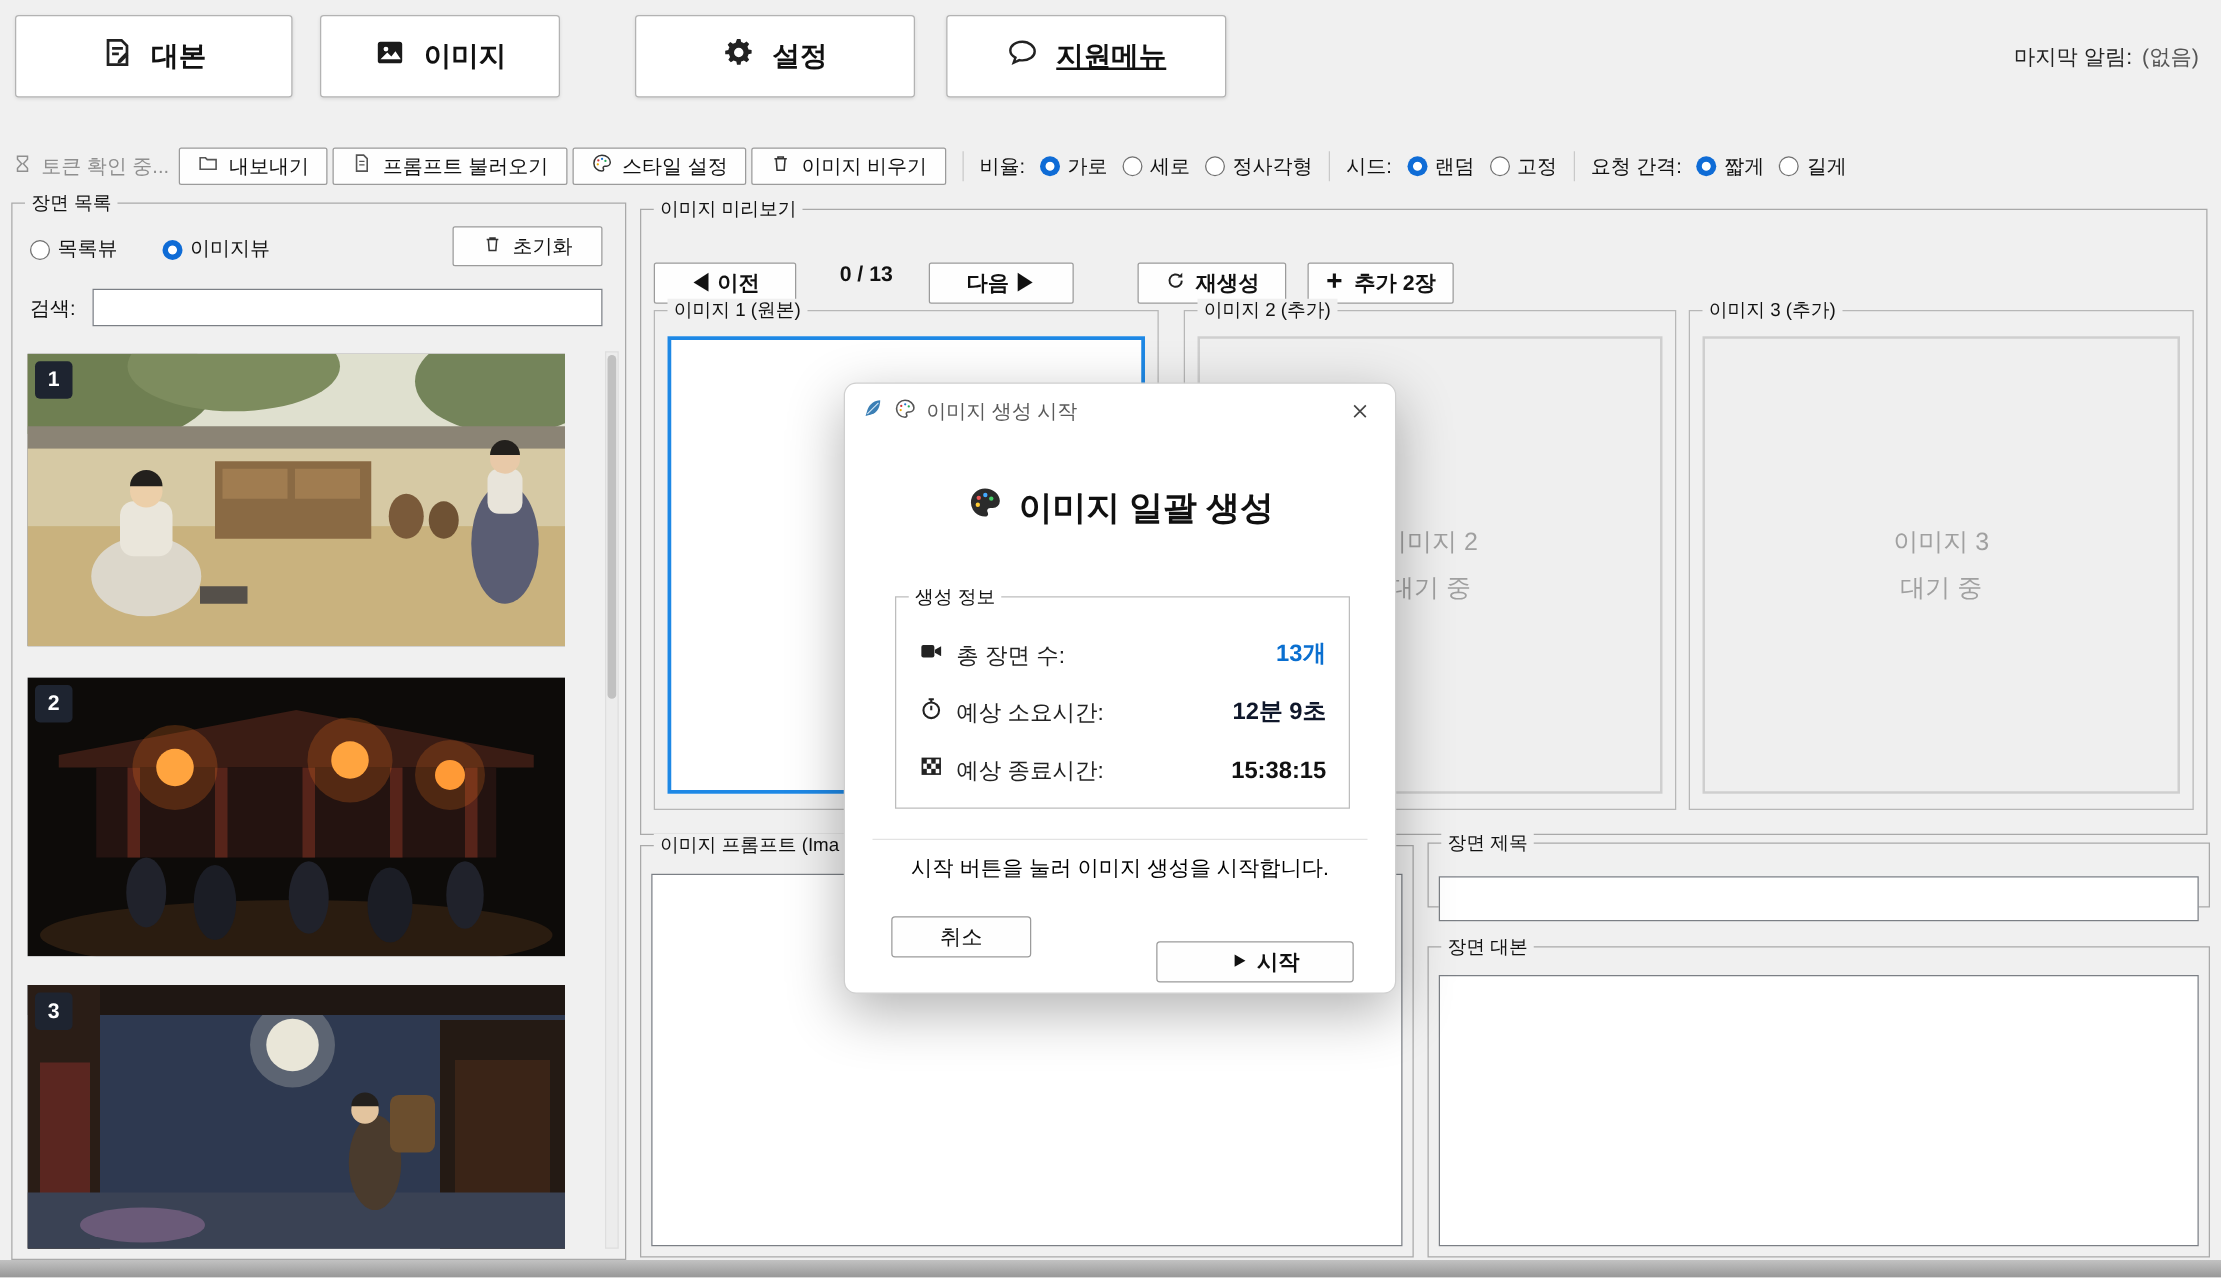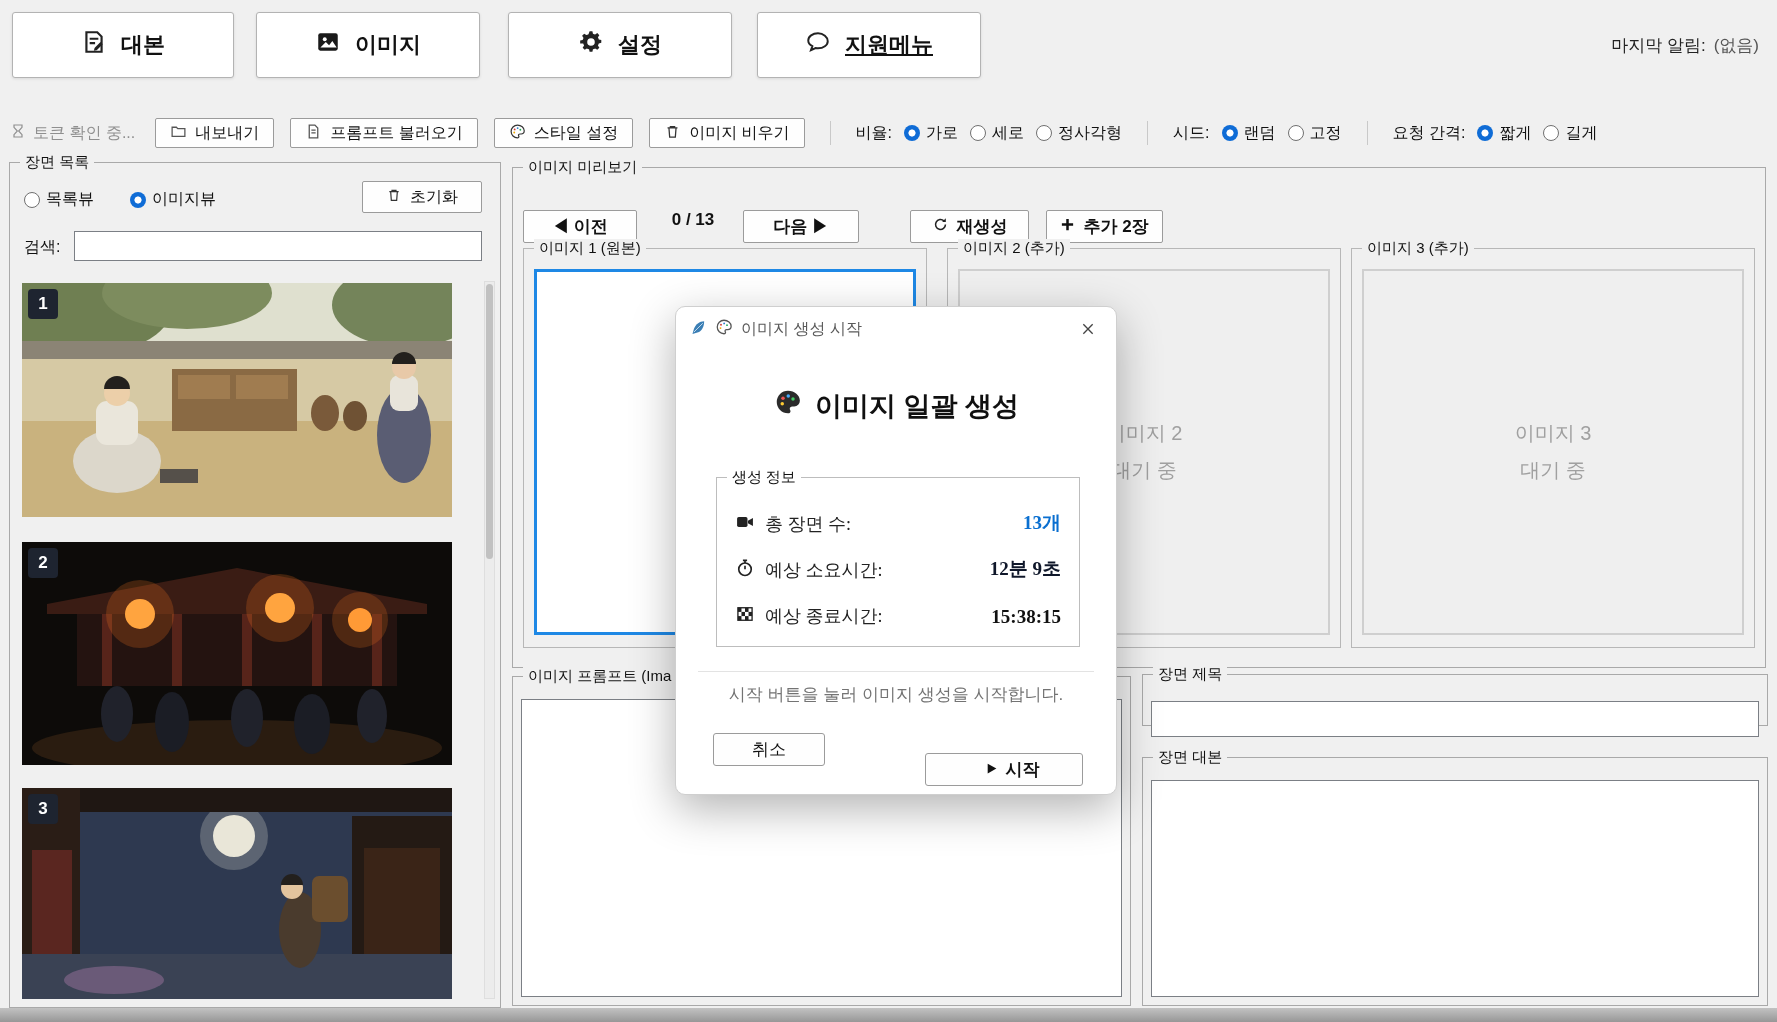--- a/index.html
+++ b/index.html
@@ -8,21 +8,21 @@
 
   
   .tab { position:absolute; top:12px; height:66px; background:#fff; border:1px solid #b3b3b3; border-radius:3px;
          display:flex; align-items:center; justify-content:center; gap:14px; font-size:22px; font-weight:bold;
          box-shadow:0 1px 3px rgba(0,0,0,.10); cursor:default; }
   .tab svg { width:26px; height:26px; }
   .lastalert { position:absolute; top:34px; right:18px; font-size:17px; color:#222; display:flex; gap:8px; }
   .lastalert .val { color:#555; }
 
   
-  .toolbar { position:absolute; left:10px; top:116px; height:34px; display:flex; align-items:center; gap:16px; white-space:nowrap; }
+  .toolbar { position:absolute; left:10px; top:116px; height:34px; display:flex; align-items:center; gap:4px; white-space:nowrap; }
   .tokstat { display:flex; gap:7px; align-items:center; color:#8f8f8f; font-size:16px; margin-right:4px; }
   .tokstat svg { width:16px; height:16px; }
   .tbtn { display:flex; align-items:center; gap:8px; background:#fefefe; border:1px solid #9b9b9b; border-radius:2px;
           padding:0 14px; font-size:16px; height:30px; }
   .tbtn svg { width:17px; height:17px; }
   .vsep { width:1px; height:24px; background:#c9c9c9; margin:0 9px; }
   .rgroup { display:flex; align-items:center; gap:12px; font-size:16px; }
   .ropt { display:flex; align-items:center; gap:6px; }
   .radio { width:16px; height:16px; border-radius:50%; background:#fff; border:1px solid #707070; flex:none; }
   .radio.sel { border:none; background:radial-gradient(circle,#fff 0 3.2px,#0f6cd6 3.9px); }
@@ -53,46 +53,46 @@
   .frame-inner-sel { position:absolute; left:10px; right:10px; top:20px; bottom:12px; background:#fff; border:3px solid #1e88e5; }
 
   
   .dialog { position:absolute; left:675px; top:306px; width:442px; height:489px; background:#fff; border:1px solid #cfcfcf;
             border-radius:10px; box-shadow:0 14px 45px rgba(0,0,0,.30); z-index:50; }
   .dlg-titlebar { position:absolute; left:0; top:0; right:0; height:44px; display:flex; align-items:center; gap:8px;
                   padding:12px 14px; font-size:16px; color:#5a5a5a; border-radius:10px 10px 0 0; }
   .dlg-close { margin-left:auto; width:28px; height:28px; display:flex; align-items:center; justify-content:center; }
   .dlg-heading { position:absolute; left:0; right:0; top:80px; display:flex; align-items:center; justify-content:center;
                  gap:12px; font-size:27px; font-weight:bold; color:#101010; }
-  .dlg-group { position:absolute; left:40px; top:170px; width:364px; height:170px; border:1px solid #bdbdbd;font-family:Liberation Serif, serif; }
+  .dlg-group { position:absolute; left:40px; top:170px; width:364px; height:170px; border:1px solid #bdbdbd; }
   .dlg-row { display:flex; align-items:flex-end; gap:10px; padding:0 18px; height:44px; margin-top:2px; }
   .dlg-row:first-of-type { margin-top:14px; }
   .dlg-row .lab { font-size:18px; color:#222; }
   .dlg-row .val { margin-left:auto; font-weight:bold; font-size:19px; }
   .val-blue { color:#0a6fd0; } .val-orange { color:#0f172a; } .val-dark { color:#111; }
   .dlg-sep { position:absolute; left:22px; right:22px; top:364px; height:1px; background:#e3e3e3; }
-  .dlg-info { position:absolute; left:0; right:0; top:376px; text-align:center; color:#737373; font-size:17px; }
+  .dlg-info { position:absolute; left:0; right:0; top:376px; text-align:center; color:#000000; font-size:17px; }
   .dlg-btn { height:33px; font-size:17px; border-radius:3px; }
 
   .bottomstrip { position:absolute; left:0; bottom:0; width:100%; height:14px; background:linear-gradient(#c2c2c2,#979797); }
 </style>
 </head>
 <body>
 
 <div class="app">
 
   <div class="tab" style="left:12px;width:222px;">
     <span><svg viewBox="0 0 24 24">
           <path d="M5 3h10l4 4v14H5z" fill="none" stroke="#222" stroke-width="2"></path>
           <path d="M8 9h8M8 13h5" stroke="#222" stroke-width="2"></path>
           <path d="M12.5 17.5l5.5-5.5 2 2-5.5 5.5-2.6.6z" fill="#222"></path>
         </svg></span>
     <span>대본</span>
   </div>
-  <div class="tab" style="left:256px;width:224px;">
+  <div class="tab" style="left:256px;width:192px;">
     <span><svg viewBox="0 0 24 24">
           <rect x="3" y="4" width="18" height="16" rx="2" fill="#1a1a1a"></rect>
           <circle cx="9" cy="9.5" r="1.8" fill="#fff"></circle>
           <path d="M5 17l5-5 3 3 3-4 4 6z" fill="#fff"></path>
         </svg></span>
     <span>이미지</span>
   </div>
   <div class="tab" style="left:508px;width:224px;">
     <span><svg viewBox="0 0 24 24">
           <path fill-rule="evenodd" fill="#222" d="M10.7 2h2.6l.5 2.3c.7.2 1.4.5 2 .8l2-1.3 1.9 1.9-1.3 2c.3.6.6 1.3.8 2l2.3.5v2.6l-2.3.5c-.2.7-.5 1.4-.8 2l1.3 2-1.9 1.9-2-1.3c-.6.3-1.3.6-2 .8l-.5 2.3h-2.6l-.5-2.3c-.7-.2-1.4-.5-2-.8l-2 1.3-1.9-1.9 1.3-2c-.3-.6-.6-1.3-.8-2L2 13.3v-2.6l2.3-.5c.2-.7.5-1.4.8-2l-1.3-2 1.9-1.9 2 1.3c.6-.3 1.3-.6 2-.8zM12 8.5a3.5 3.5 0 100 7 3.5 3.5 0 000-7z"></path>

